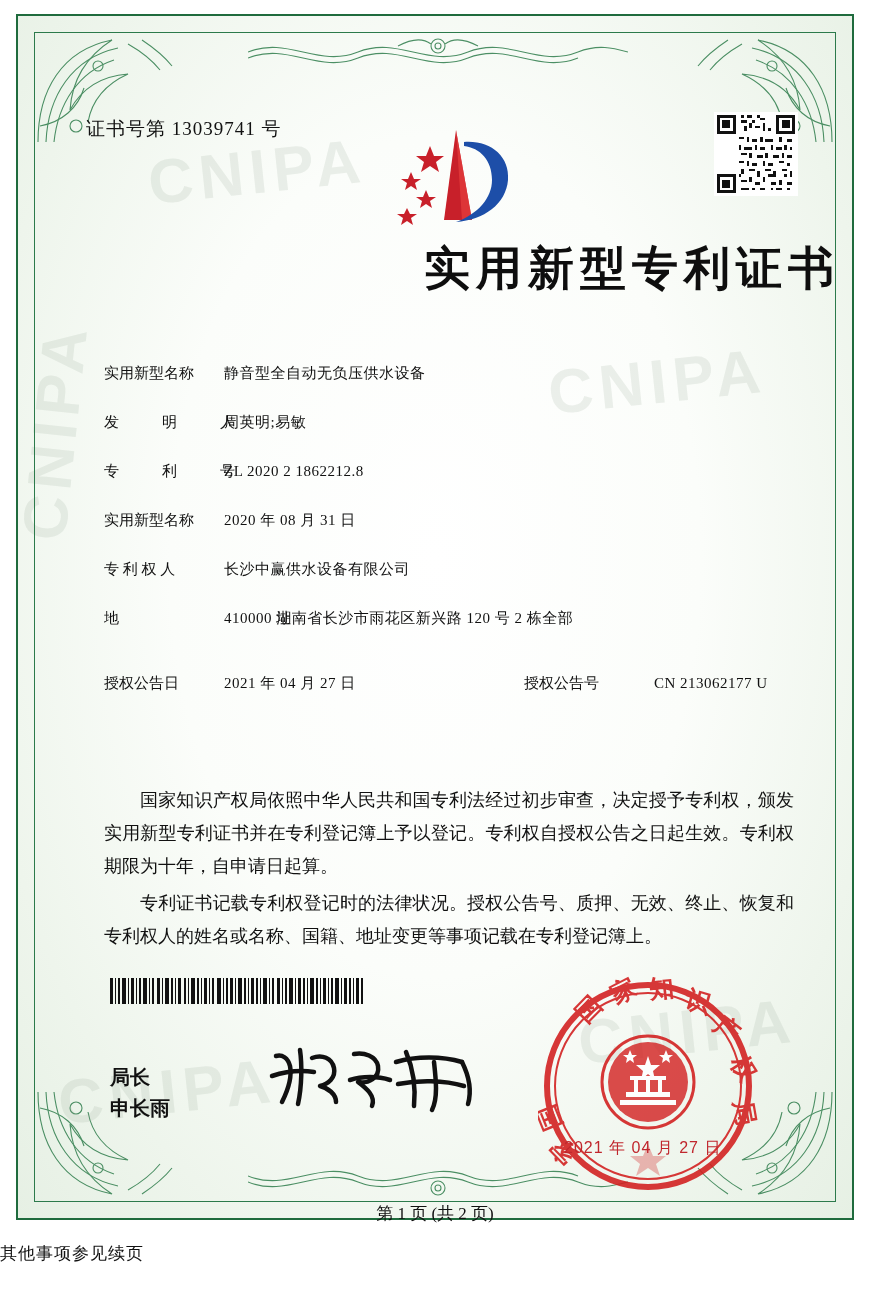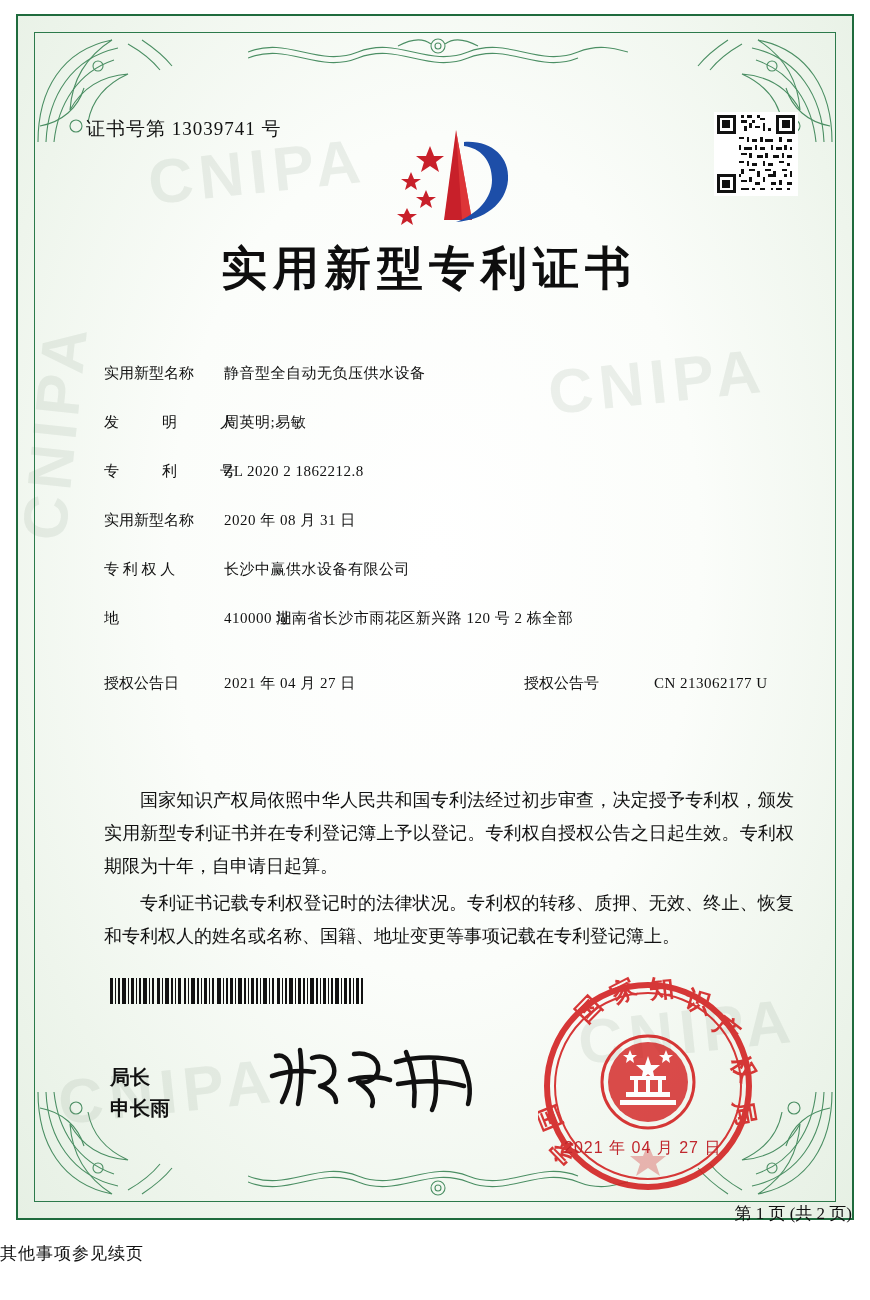--- a/index.html
+++ b/index.html
@@ -113,21 +113,21 @@
     left: 368px;
     top: 108px;
     width: 140px;
     height: 110px;
   }
   .title {
     position: absolute;
     left: 0;
     right: 12px;
     top: 222px;
-    text-align: center;
+    text-align: right;
     font-size: 46px;
     font-weight: bold;
     letter-spacing: 6px;
     color: #0e0e0e;
     font-family: "DejaVu Serif", "Liberation Serif", serif;
   }
   .fields {
     position: absolute;
     left: 86px;
     top: 348px;
@@ -202,21 +202,21 @@
     top: 1122px;
     font-size: 16px;
     color: #c0272d;
     letter-spacing: 1px;
     font-family: "Liberation Sans", sans-serif;
   }
   .pagenum {
     position: absolute;
     left: 0; right: 0;
     top: 1186px;
-    text-align: right;
+    text-align: center;
     font-size: 17px;
     color: #111;
   }
   .footnote {
     position: absolute;
     left: 0; right: 0;
     top: 1242px;
     font-size: 17px;
     color: #111;
     letter-spacing: 1px;
@@ -428,21 +428,21 @@
         <div class="frow two">
           <div class="flabel">授权公告日</div>
           <div class="fvalue">2021 年 04 月 27 日</div>
           <div class="flabel2">授权公告号</div>
           <div class="fvalue">CN 213062177 U</div>
         </div>
       </div>
 
       <div class="paras">
         <p>国家知识产权局依照中华人民共和国专利法经过初步审查，决定授予专利权，颁发实用新型专利证书并在专利登记簿上予以登记。专利权自授权公告之日起生效。专利权期限为十年，自申请日起算。</p>
-        <p>专利证书记载专利权登记时的法律状况。专利权的转移、质押、无效、终止、恢复和专利权人的姓名或名称、国籍、地址变更等事项记载在专利登记簿上。</p>
+        <p>专利证书记载专利权登记时的法律状况。授权公告号、质押、无效、终止、恢复和专利权人的姓名或名称、国籍、地址变更等事项记载在专利登记簿上。</p>
       </div>
 
       <svg class="barcode" viewBox="0 0 260 26" shape-rendering="crispEdges">
         <g fill="#111">
           <rect x="0" y="0" width="3" height="26"></rect>
             <rect x="5" y="0" width="1" height="26"></rect>
           <rect x="8" y="0" width="2" height="26"></rect>
             <rect x="12" y="0" width="4" height="26"></rect>
           <rect x="18" y="0" width="1" height="26"></rect>
             <rect x="21" y="0" width="3" height="26"></rect>

